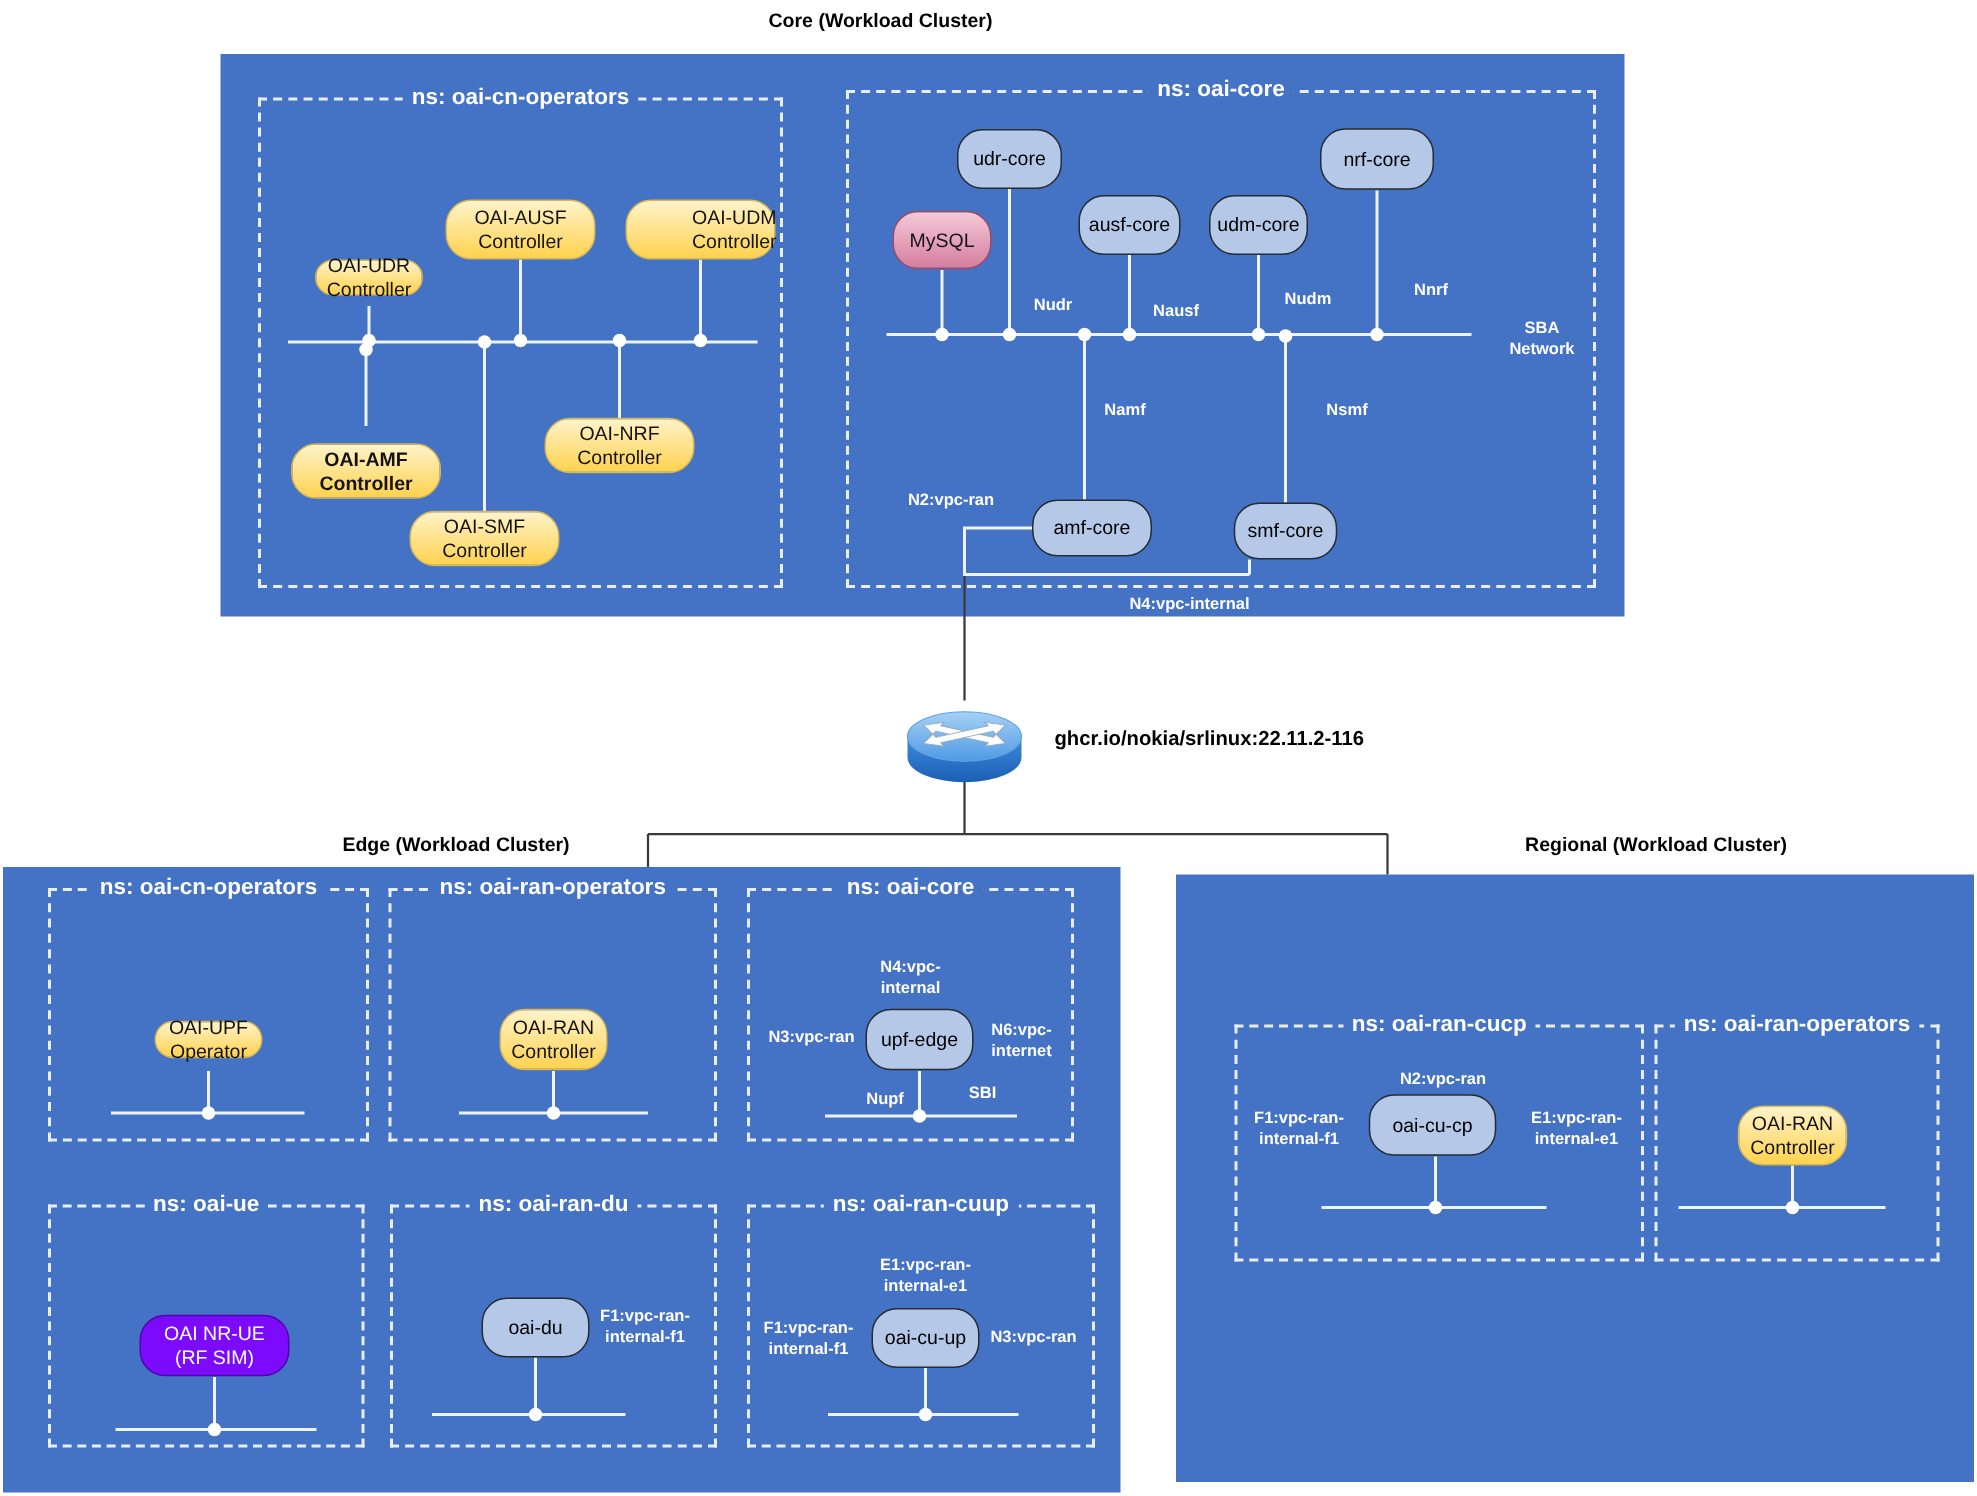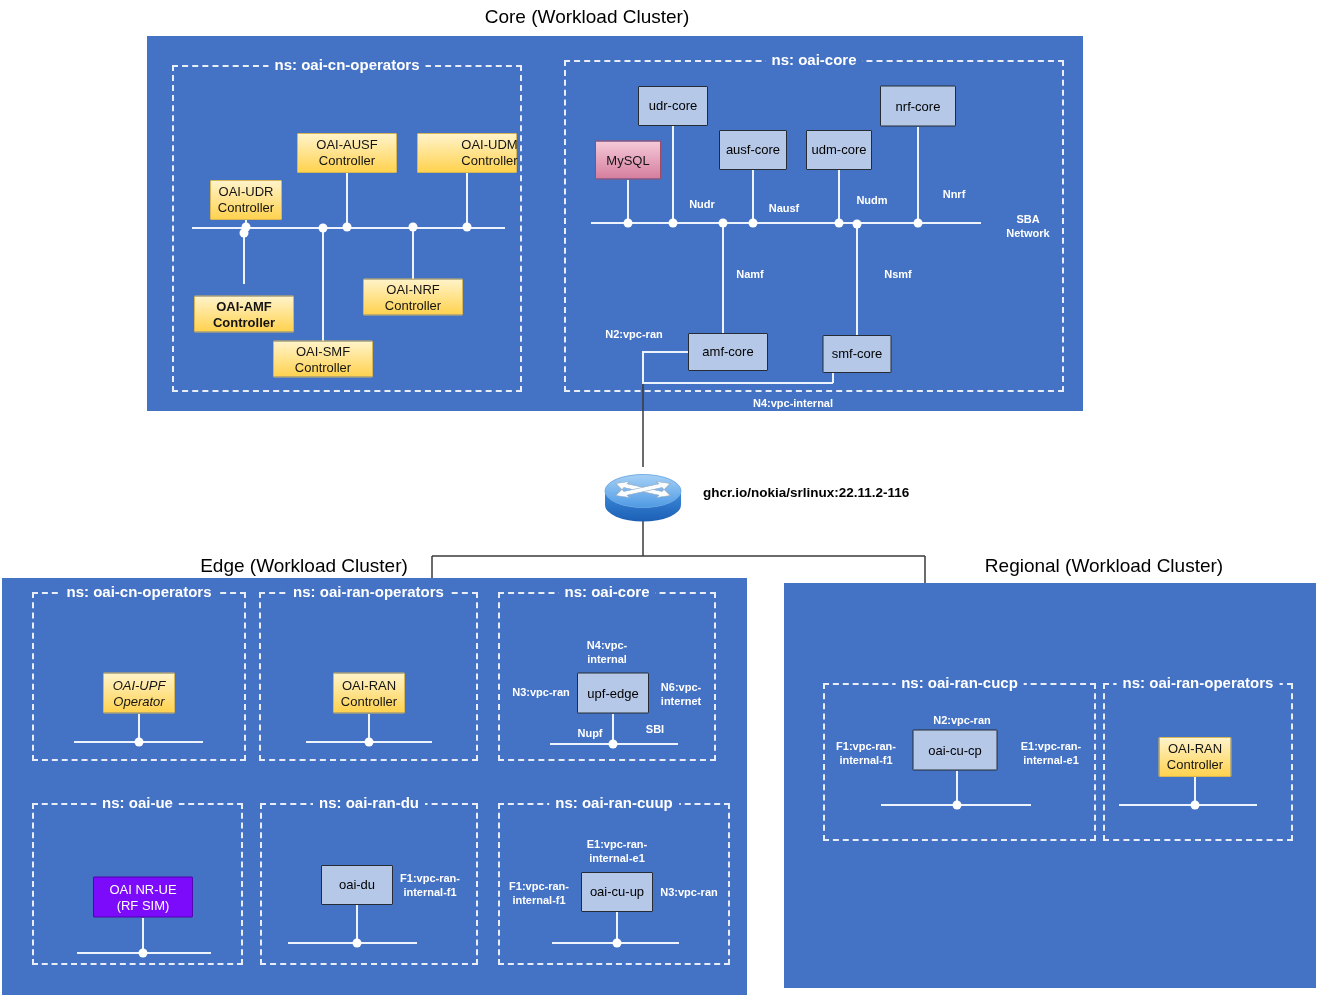--- a/index.html
+++ b/index.html
@@ -1,26 +1,26 @@
 <!DOCTYPE html>
 <html><head>
 <meta charset="utf-8">
 <style>
   html,body{margin:0;padding:0;background:#fff;}
   .canvas{position:relative;width:1318px;height:997px;background:#ffffff;
           font-family:"Liberation Sans",sans-serif;overflow:hidden;}
   .cluster{position:absolute;background:#4472C4;}
-  .cluster-title{position:absolute;transform:translateX(-50%);font-size:19px;font-weight:normal;
+  .cluster-title{position:absolute;transform:translateX(-50%);font-size:13px;font-weight:bold;
                  color:#000;white-space:nowrap;}
   .ns{position:absolute;border:2px dashed rgba(255,255,255,0.88);box-sizing:border-box;}
   .ns-label{position:absolute;top:-12px;left:50%;transform:translateX(-50%);
             background:#4472C4;padding:0 6px;color:#fff;font-weight:bold;font-size:15px;
             white-space:nowrap;line-height:20px;}
   .node{position:absolute;transform:translate(-50%,-50%);display:flex;align-items:center;
-        justify-content:center;text-align:center;border-radius:1px;font-size:13px;
+        justify-content:center;text-align:center;border-radius:17px;font-size:13px;
         line-height:1.22;white-space:pre-line;box-sizing:border-box;padding:2px 3px;z-index:5;}
   .node.yellow{background:linear-gradient(#FFF3C9,#FFD24F);border:1px solid #D6B656;color:#141414;}
   .node.blue{background:#B5C8E8;border:1.5px solid #262C33;color:#000;}
   .node.pink{background:linear-gradient(#F5C9D8,#D57E9E);border:1.5px solid #9C4A66;color:#141414;}
   .node.purple{background:#7B0BFA;border:1.5px solid #5202AF;color:#fff;}
   .iface{position:absolute;transform:translate(-50%,-50%);color:#fff;font-weight:bold;
          font-size:11px;text-align:center;white-space:pre-line;line-height:1.3;z-index:6;}
   .router-label{position:absolute;color:#000;font-weight:bold;font-size:13.5px;
                 transform:translateY(-50%);white-space:nowrap;}
   svg.wires{position:absolute;left:0;top:0;z-index:4;pointer-events:none;}
@@ -138,21 +138,21 @@
 
   <div class="router-label" style="left:703px;top:492px;">ghcr.io/nokia/srlinux:22.11.2-116</div>
 
   <div class="ns" style="left:172px;top:65px;width:350px;height:327px;">
     <div class="ns-label">ns: oai-cn-operators</div>
   </div>
   <div class="ns" style="left:564px;top:60px;width:500px;height:332px;">
     <div class="ns-label">ns: oai-core</div>
   </div>
 
-  <div class="node yellow" style="left:246px;top:200px;width:72px;height:40px;">OAI-UDR
+  <div class="node yellow" style="left:246px;top:185px;width:72px;height:24px;">OAI-UDR
 Controller</div>
   <div class="node yellow" style="left:347px;top:153px;width:100px;height:40px;">OAI-AUSF
 Controller</div>
   <div class="node yellow" style="left:467px;top:153px;width:100px;height:40px;padding-left:48px;">OAI-UDM
 Controller</div>
   <div class="node yellow" style="left:244px;top:314px;width:100px;height:37px;font-weight:bold;">OAI-AMF
 Controller</div>
   <div class="node yellow" style="left:323px;top:359px;width:100px;height:37px;">OAI-SMF
 Controller</div>
   <div class="node yellow" style="left:413px;top:297px;width:100px;height:37px;text-align:center;">OAI-NRF
@@ -189,21 +189,21 @@
   <div class="ns" style="left:260px;top:803px;width:218px;height:162px;">
     <div class="ns-label">ns: oai-ran-du</div>
   </div>
   <div class="ns" style="left:32px;top:803px;width:211px;height:162px;">
     <div class="ns-label">ns: oai-ue</div>
   </div>
   <div class="ns" style="left:498px;top:803px;width:232px;height:162px;">
     <div class="ns-label">ns: oai-ran-cuup</div>
   </div>
 
-  <div class="node yellow" style="left:139px;top:693px;width:72px;height:41px;font-style:italic;">OAI-UPF
+  <div class="node yellow" style="left:139px;top:693px;width:72px;height:25px;">OAI-UPF
 Operator</div>
   <div class="node yellow" style="left:369px;top:693px;width:72px;height:41px;">OAI-RAN
 Controller</div>
   <div class="node blue" style="left:613px;top:693px;width:72px;height:41px;">upf-edge</div>
   <div class="node purple" style="left:143px;top:897px;width:100px;height:41px;">OAI NR-UE
 (RF SIM)</div>
   <div class="node blue" style="left:357px;top:885px;width:72px;height:40px;">oai-du</div>
   <div class="node blue" style="left:617px;top:892px;width:72px;height:40px;">oai-cu-up</div>
 
   <div class="iface" style="left:607px;top:652px;">N4:vpc-

